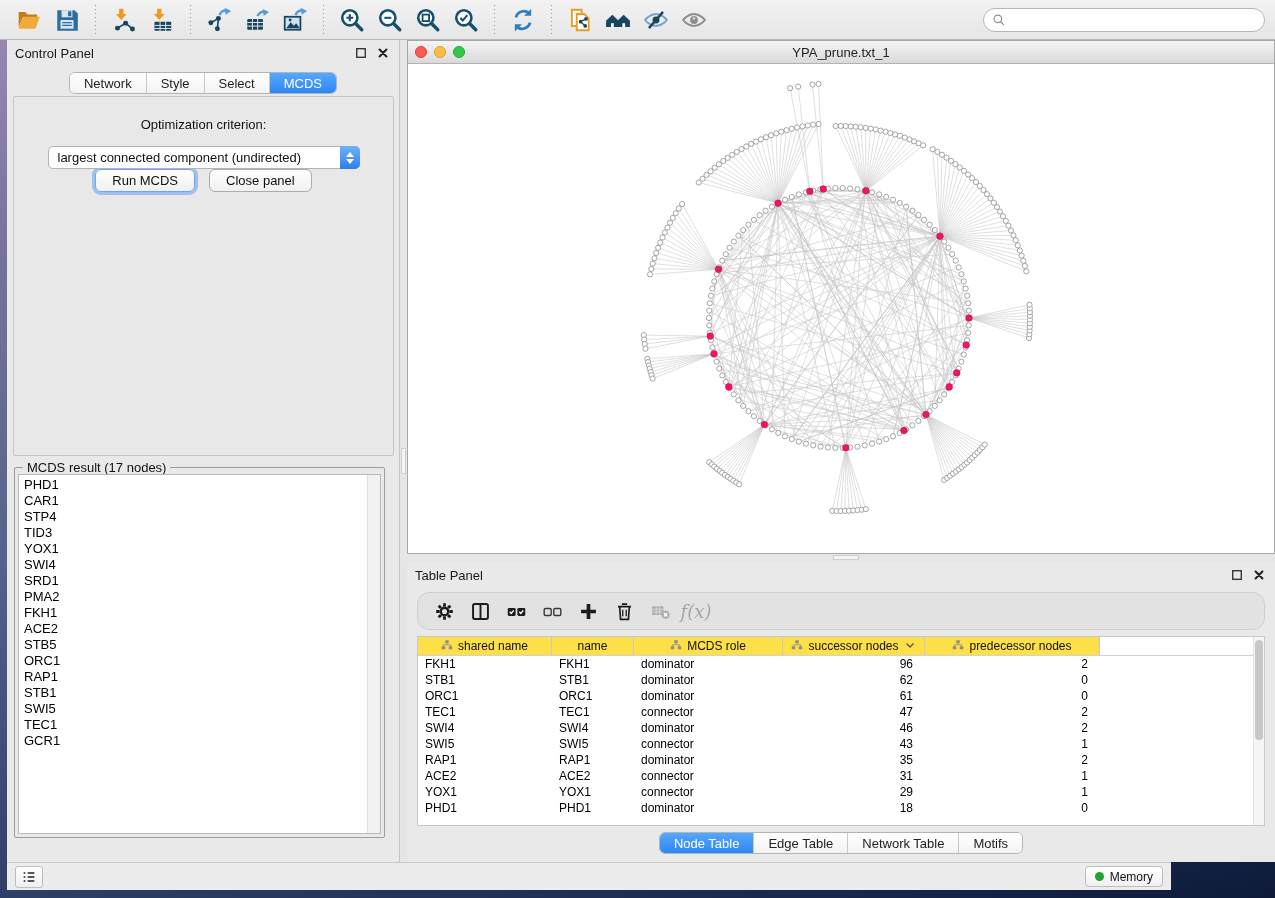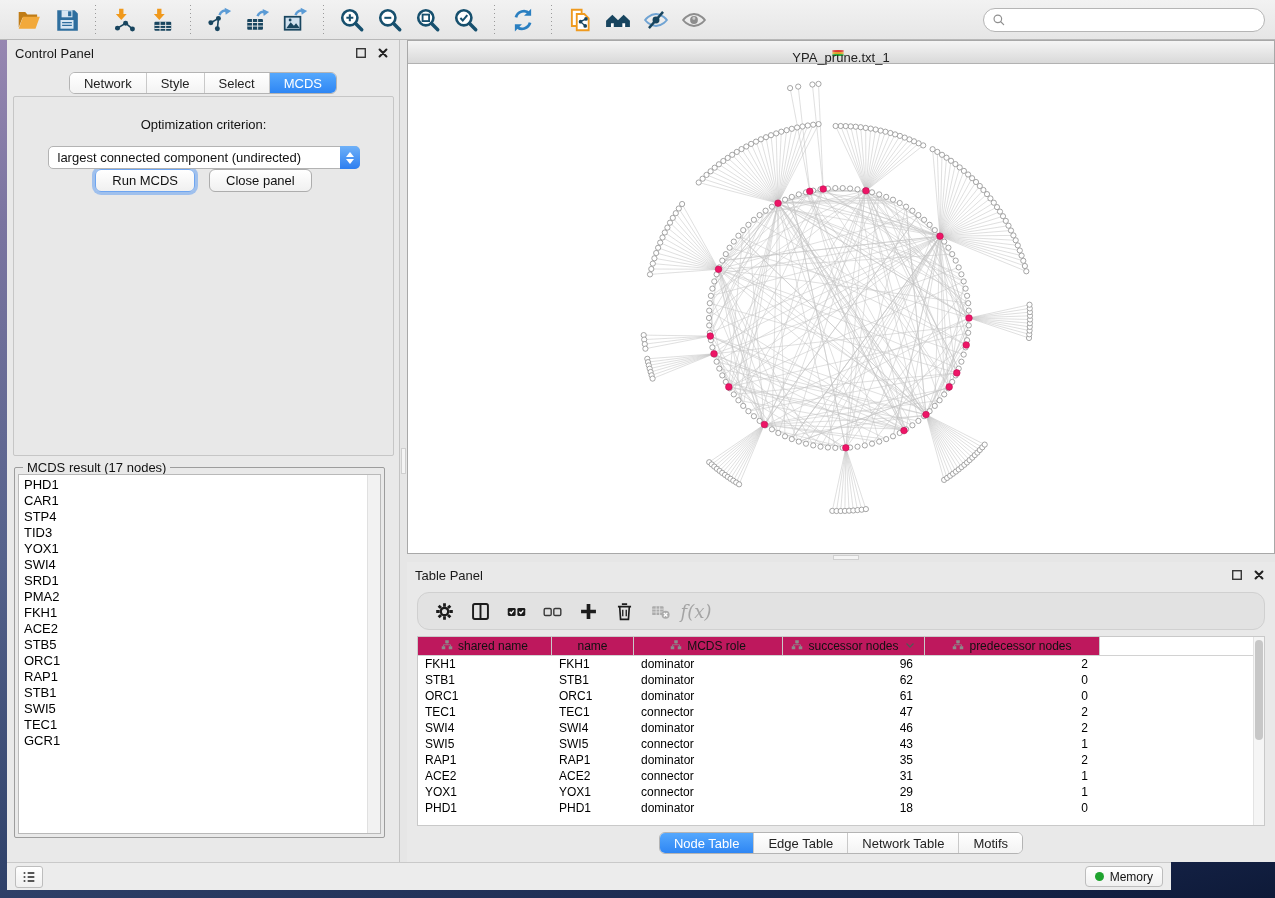--- a/index.html
+++ b/index.html
@@ -43,38 +43,38 @@
   .vtrack { width:13px; background:#f2f2f2; border-left:1px solid #e0e0e0; }
 
   
   .v-split { left:400px; top:40px; width:7px; height:822px; background:#e6e6e6; }
   .v-split .hdl { position:absolute; left:1px; top:408px; width:5px; height:26px; background:#f4f4f4; border:1px solid #cfcfcf; }
   .h-split { left:407px; top:554px; width:868px; height:8px; background:#e6e6e6; }
   .h-split .hdl { position:absolute; left:426px; top:1px; width:26px; height:5px; background:#f4f4f4; border:1px solid #cfcfcf; }
 
   
   .net-frame { left:407px; top:40px; width:868px; height:514px; border:1px solid #a8a8a8; background:#fff; }
-  .net-title { height:23px; background:linear-gradient(#f5f5f5,#d9d9d9); border-bottom:1px solid #b2b2b2; display:flex; align-items:center; padding:9px 7px; position:relative;flex-direction:column; }
+  .net-title { height:23px; background:linear-gradient(#f5f5f5,#d9d9d9); border-bottom:1px solid #b2b2b2; display:flex; align-items:center; padding:0 7px; position:relative; }
   .tl { width:12px; height:12px; border-radius:50%; margin-right:7px; cursor:pointer; }
   .tl.red { background:#fc5a52; border:1px solid #dd3c34; }
   .tl.yel { background:#fdbe41; border:1px solid #dfa02b; }
   .tl.grn { background:#34c84a; border:1px solid #23a835; }
   .net-title .t { position:absolute; left:0; right:0; text-align:center; font-size:13px; color:#222; pointer-events:none; }
   .net-canvas { width:100%; height:489px; background:#fff; }
 
   
   .table-panel { left:407px; top:562px; width:868px; height:300px; background:#e9e9e9; }
   .tp-toolbar { margin:4px 10px 0 10px; height:38px; background:#e2e2e2; border:1px solid #d0d0d0; border-radius:12px; display:flex; align-items:center; padding:0 10px; gap:4px; }
   .tp-btn { width:32px; height:30px; display:flex; align-items:center; justify-content:center; cursor:pointer; }
   .tp-btn.disabled { cursor:default; }
   .tp-btn svg { width:21px; height:21px; }
   .fx { font-family:"DejaVu Serif",serif; font-style:italic; font-size:18px; color:#a4a4a4; }
   .grid-wrap { margin:6px 10px 0 10px; height:190px; background:#fff; border:1px solid #c9c9c9; position:relative; overflow:hidden; }
   .grid-head { display:flex; height:19px; border-bottom:1px solid #d2d2d2; background:#fff; }
-  .gh-cell { background:#be185d; border-right:1px solid #c9c9c9; display:flex; align-items:center; justify-content:center; gap:5px; font-size:12px; color:#111; cursor:pointer; }
+  .gh-cell { background:#fde047; border-right:1px solid #c9c9c9; display:flex; align-items:center; justify-content:center; gap:5px; font-size:12px; color:#111; cursor:pointer; }
   .gh-cell svg { width:12px; height:12px; }
   .grid-body .row { display:flex; height:16px; align-items:center; }
   .cell { font-size:12px; color:#000; overflow:hidden; white-space:nowrap; }
   .cell.l { padding-left:7px; text-align:left; }
   .cell.r { padding-right:12px; text-align:right; }
   .gridscroll { position:absolute; top:0; right:0; width:11px; bottom:0; background:#f5f5f5; border-left:1px solid #e3e3e3; }
   .gridscroll .thumb { position:absolute; top:3px; left:1px; width:8px; height:100px; border-radius:4px; background:#c7c7c7; }
   .tp-tabs { margin-top:6px; display:flex; justify-content:center; }
 
   

